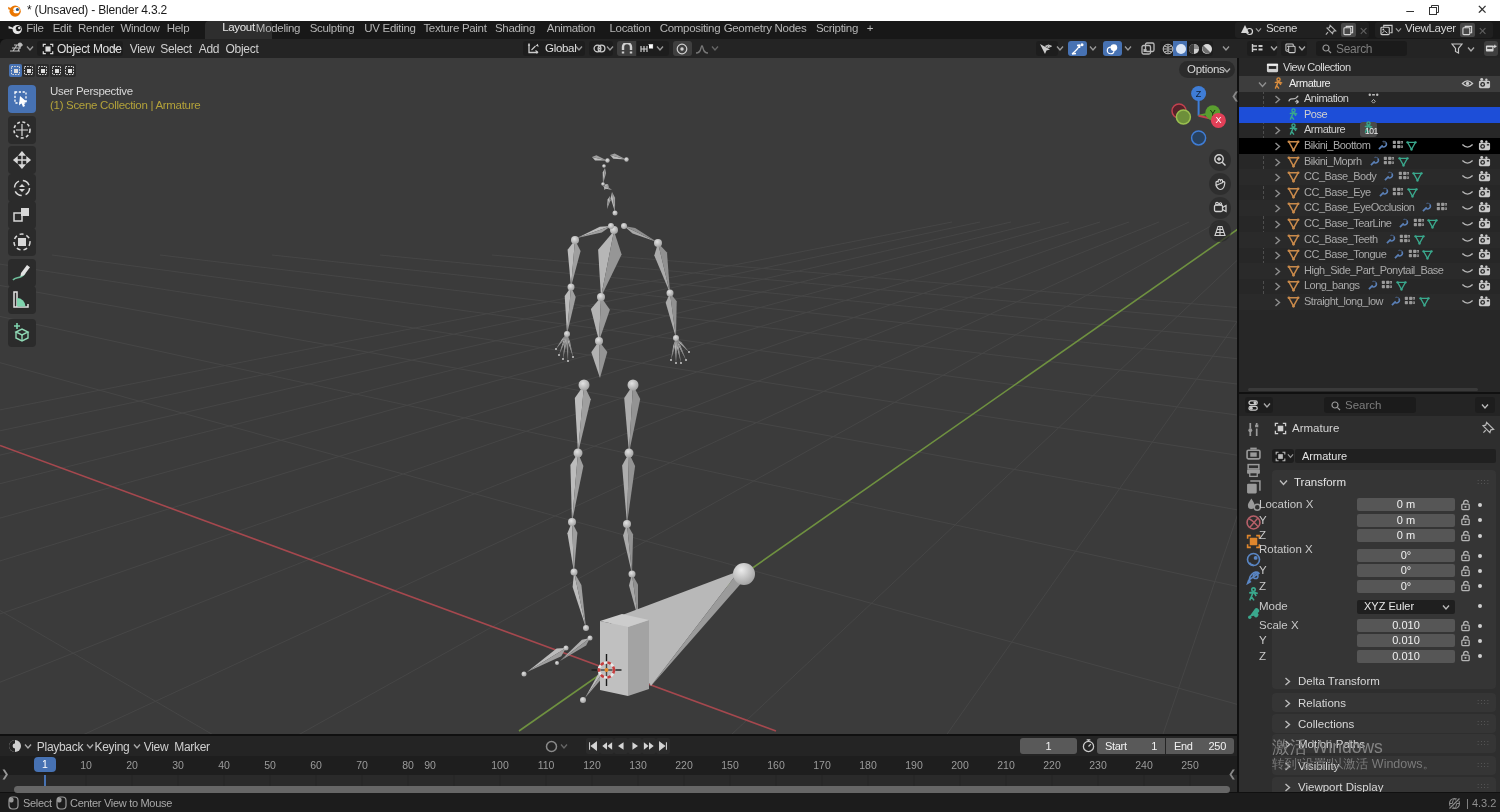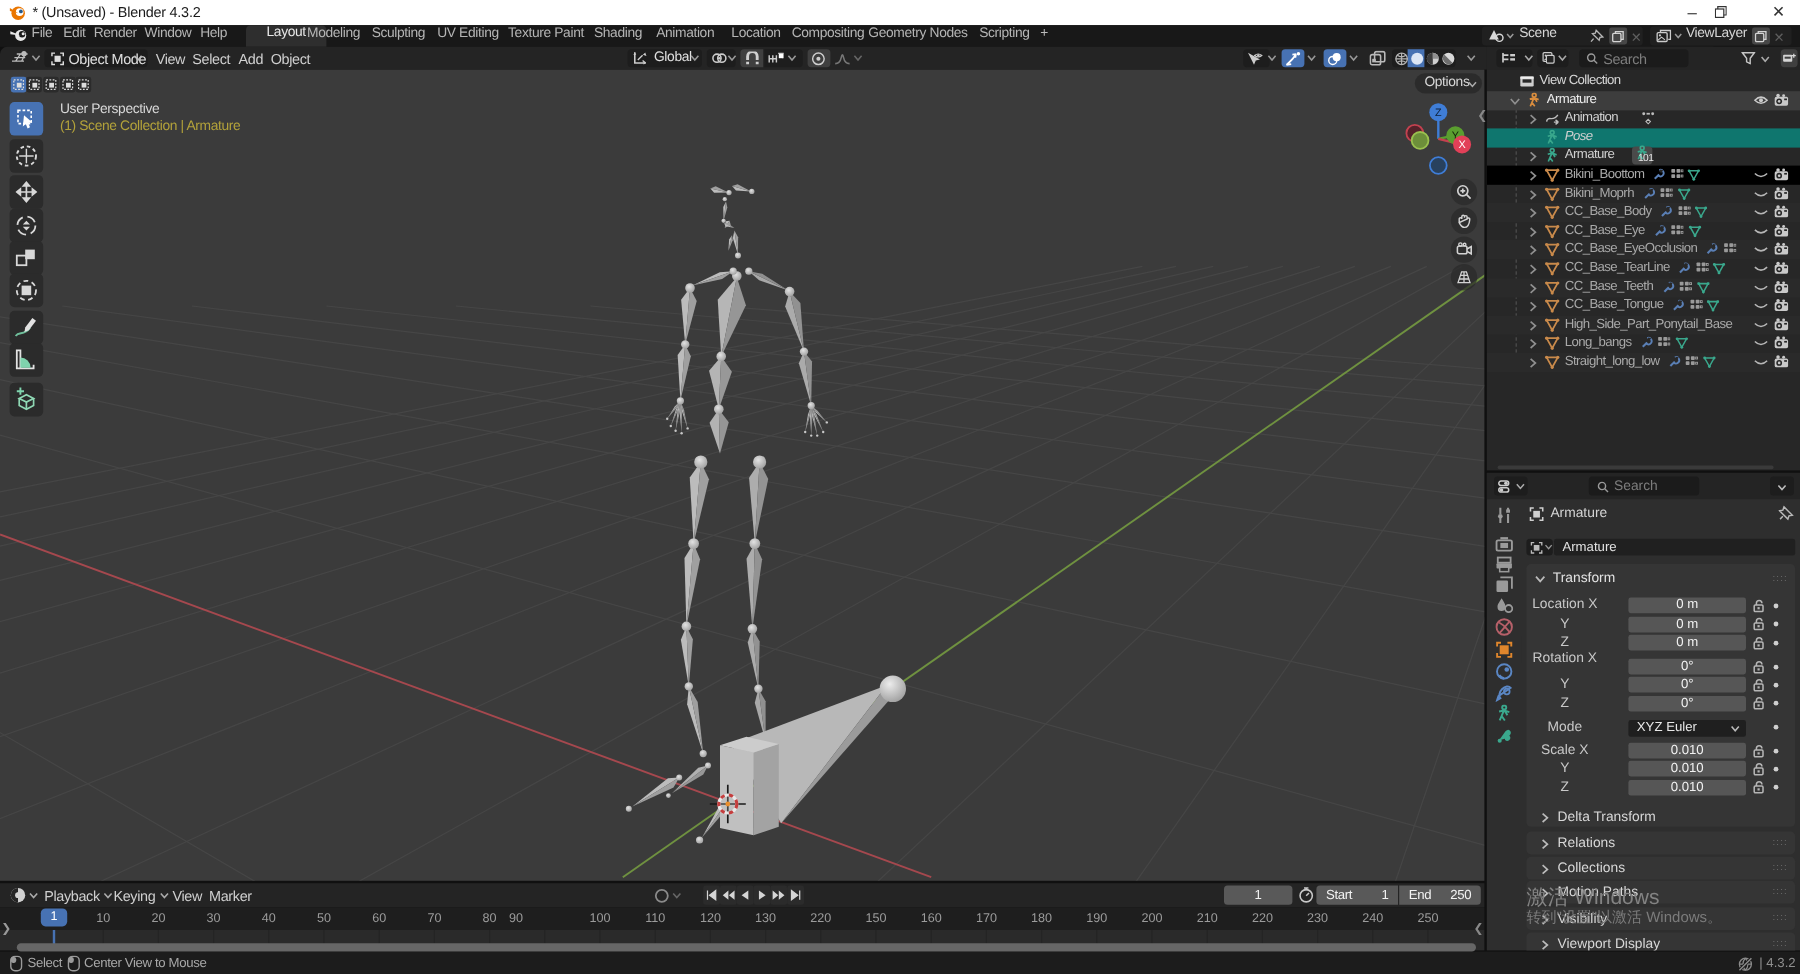--- a/index.html
+++ b/index.html
@@ -27,21 +27,21 @@
 .vptext{position:absolute;font-size:11.5px;color:#d8d8d8}
 
 #outl{left:1239px;top:39px;width:261px;height:353px;background:#272727;overflow:hidden}
 #outl-h{left:0;top:0;width:261px;height:19px;background:#242424;position:absolute}
 .orow{position:absolute;left:0;width:261px;height:16px;font-size:11px;color:#b9b9b9;white-space:nowrap;letter-spacing:-0.5px}
 .orow .nm{position:absolute;top:1px}
 
 #props{left:1239px;top:394px;width:261px;height:398px;background:#2e2e2e;overflow:hidden}
 .panel{position:absolute;left:33px;width:224px;background:#353535;border-radius:4px;color:#d2d2d2;font-size:11.5px}
 .fld{position:absolute;background:#565656;border-radius:2px;color:#f1f1f1;font-size:11px;text-align:center;height:13px;line-height:13px}
-.lbl{position:absolute;font-size:11.5px;color:#c8c8c8;text-align:center}
+.lbl{position:absolute;font-size:11.5px;color:#c8c8c8;text-align:left}
 .dot{position:absolute;width:4px;height:4px;border-radius:50%;background:#cfcfcf}
 
 #tl-h{left:0;top:736px;width:1237px;height:20px}
 #tl-ruler{left:0;top:756px;width:1237px;height:19px;background:#1e1e1e;position:absolute;overflow:hidden}
 #tl-track{left:0;top:775px;width:1237px;height:17px;background:#2a2a2a;position:absolute;overflow:hidden}
 .fnum{position:absolute;top:3px;font-size:10.5px;color:#9b9b9b;transform:translateX(-50%)}
 
 #status{left:0;top:793px;width:1500px;height:19px;background:#1c1c1c;color:#a8a8a8;font-size:11px}
 svg{display:block}
 </style></head>
@@ -471,21 +471,21 @@
           <svg width="13" height="13" viewBox="0 0 14 14">
             <g fill="#bdbdbd">
               <circle cx="3" cy="3" r="1.3"></circle>
               <circle cx="11" cy="3" r="1.3"></circle>
               <rect x="5.5" y="2.2" width="3" height="1.6"></rect>
               <path d="M7 8 l2 2 -2 2 -2 -2Z" fill="none" stroke="#bdbdbd"></path>
             </g>
           </svg>
         </span>
       </div>
-      <div class="orow" style="top:67.8px;background:#0f766e;font-style:italic;">
+      <div class="orow" style="top:67.8px;background:#1d4ed8;">
         <span class="abs" style="left:48px;top:1px">
           <svg width="13" height="13" viewBox="0 0 14 14">
             <g stroke="#39a78c" stroke-width="1.5" fill="none">
               <circle cx="7" cy="2.6" r="1.7"></circle>
               <path d="M7 4.5 L5 9 M7 4.5 L9.5 8.5 M3 6 L7 5 L11 6.5 M5 9 L3.5 12.5 M5 9 L7.5 12.5"></path>
             </g>
           </svg>
         </span>
         <span class="nm" style="left:65px;color:#d0d0d0">Pose</span>
       </div>

